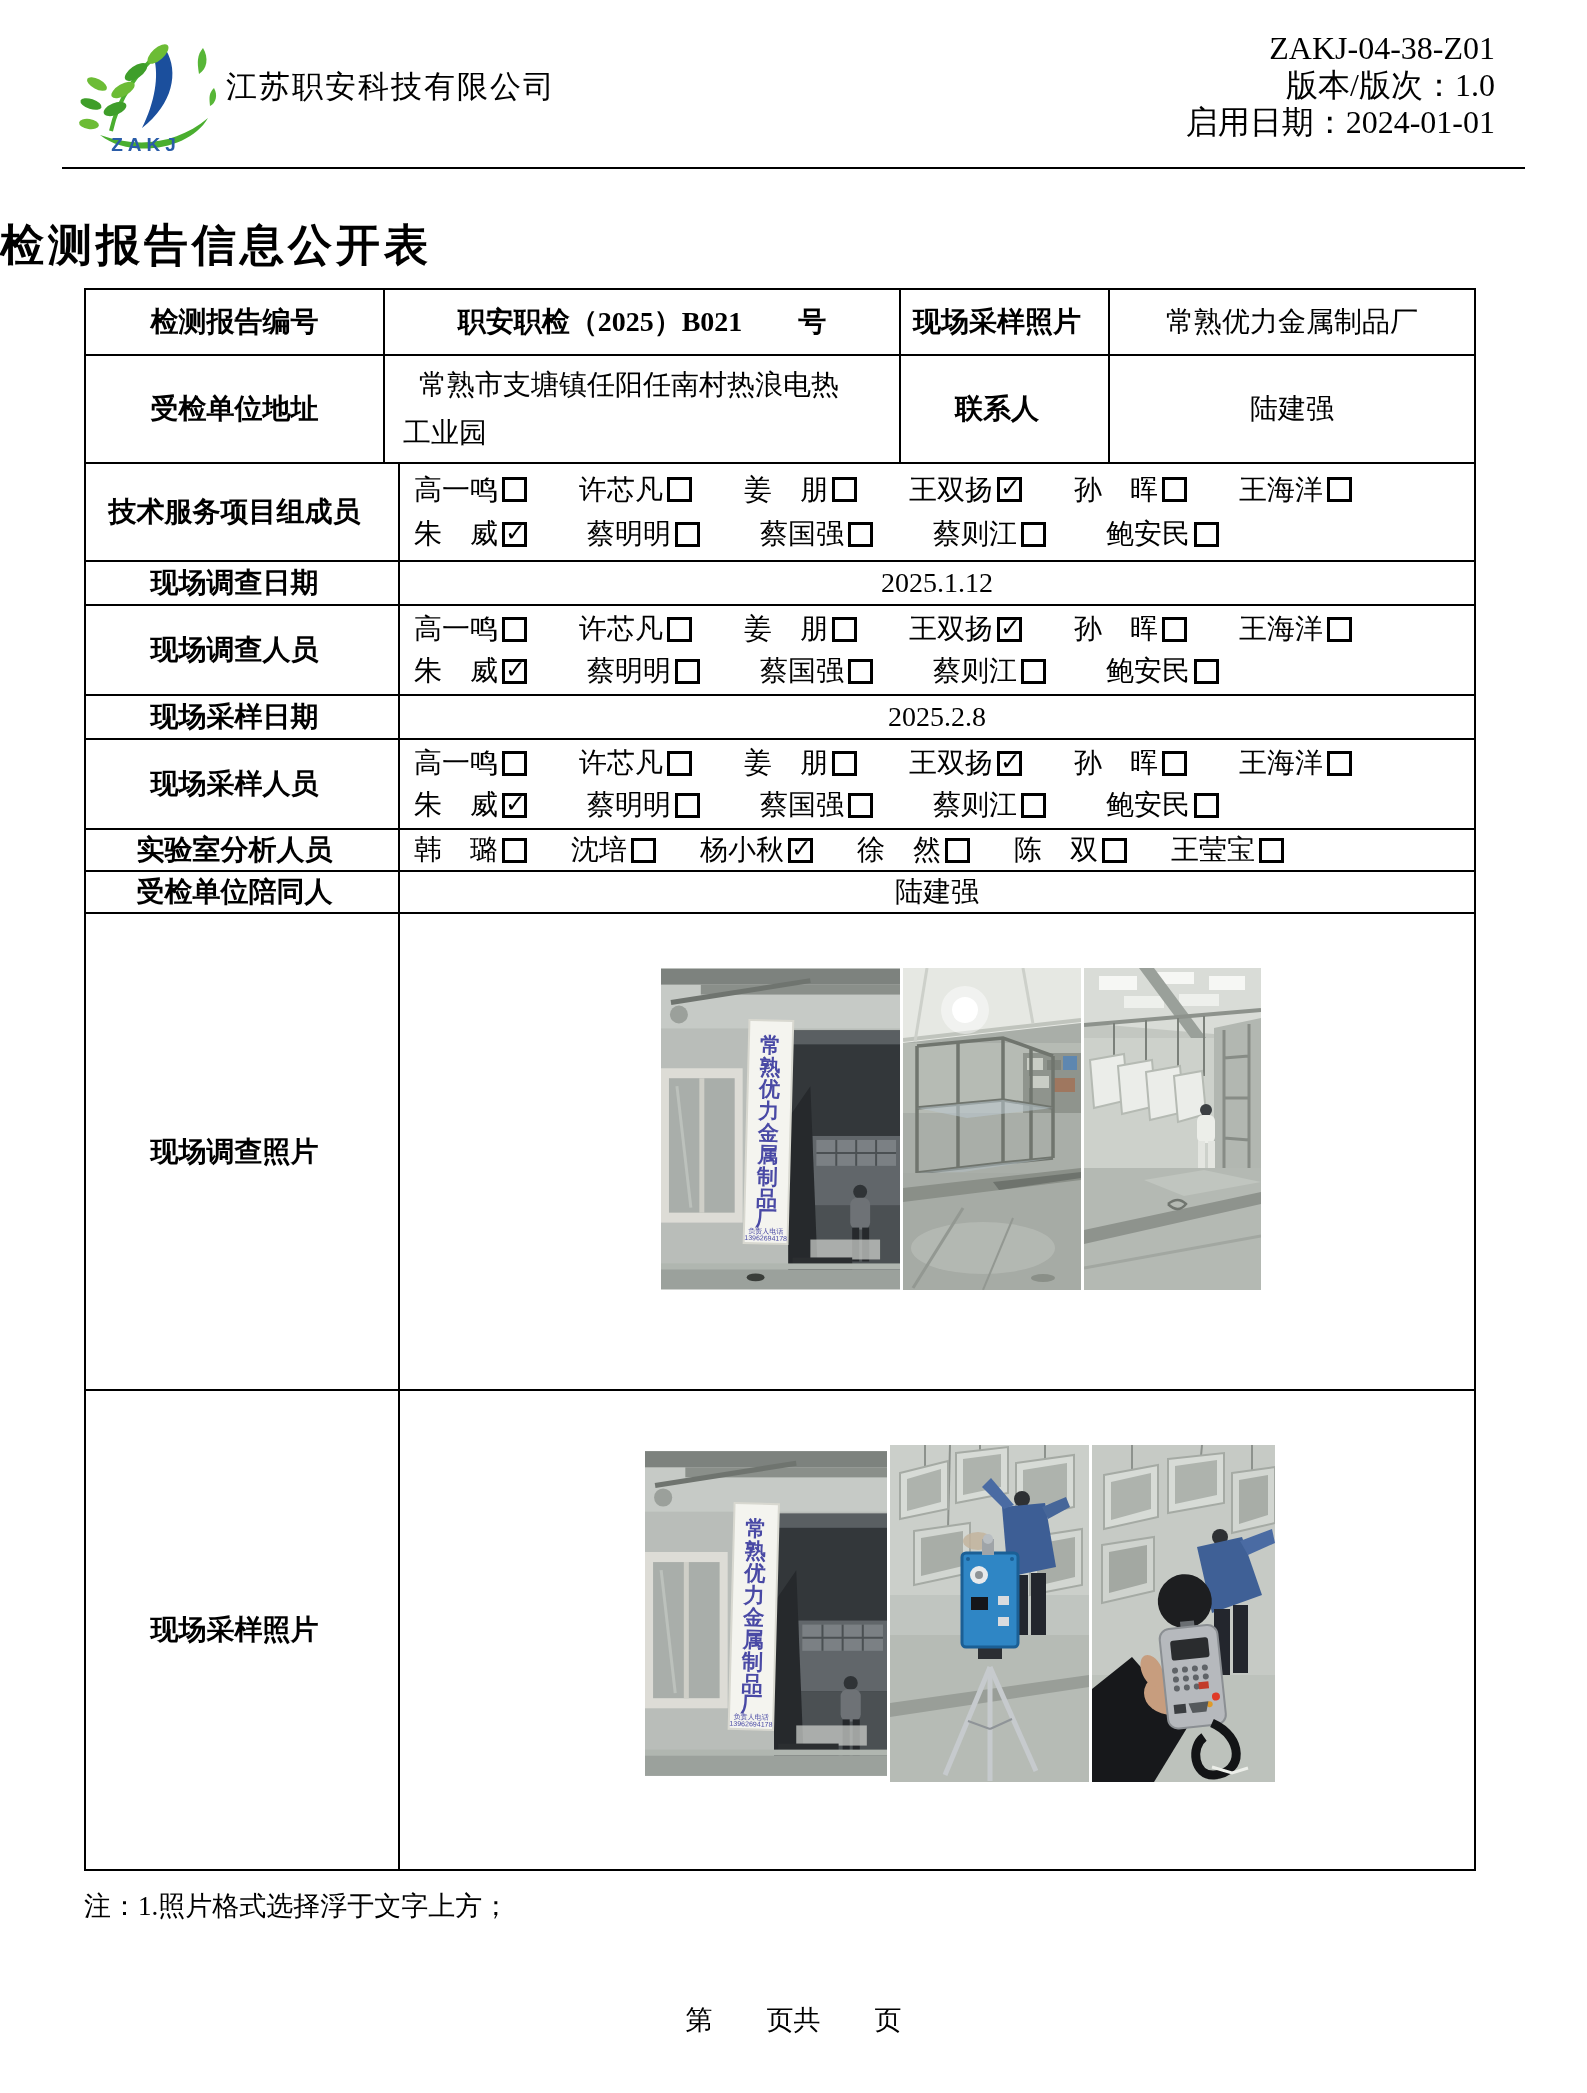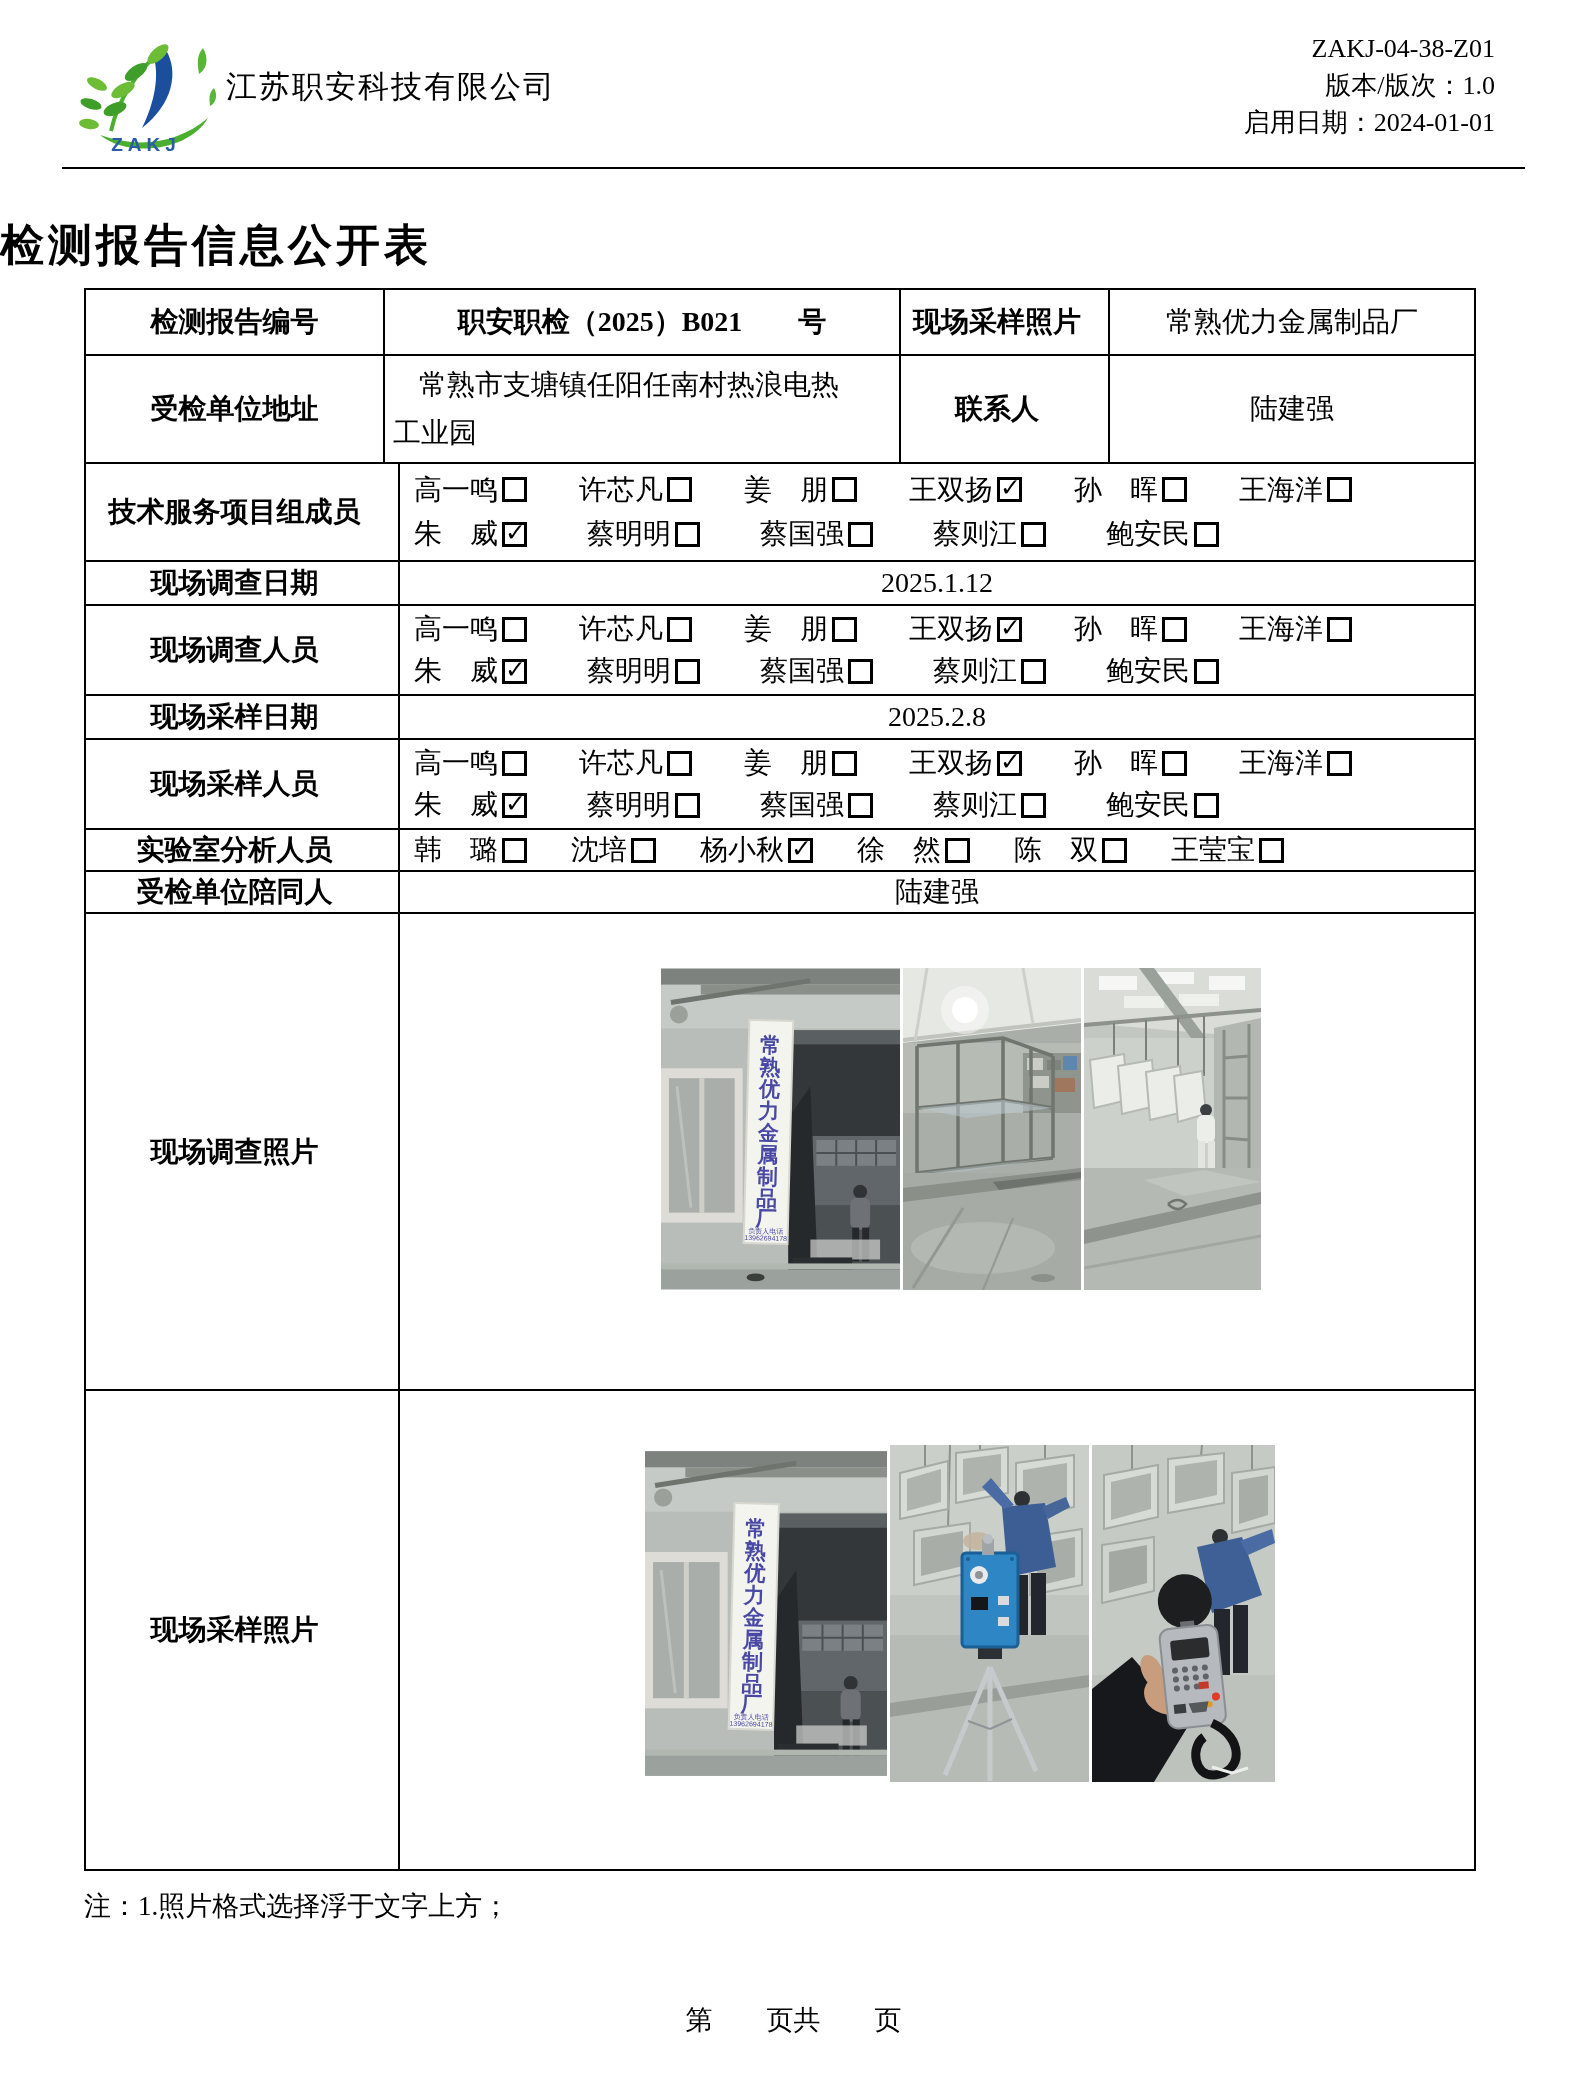--- a/index.html
+++ b/index.html
@@ -3,41 +3,41 @@
 <meta charset="utf-8">
 <style>
   html,body { margin:0; padding:0; background:#ffffff; }
   .page {
     position:relative; width:1587px; height:2093px; background:#fff;
     font-family:"Liberation Serif","DejaVu Serif",serif; color:#000; overflow:hidden;
   }
   
   .logo { position:absolute; left:70px; top:32px; }
   .hdr-company { position:absolute; left:226px; top:66px; font-size:31px; letter-spacing:2px; }
-  .hdr-right { position:absolute; right:92px; top:30px; text-align:right; font-size:26px; line-height:37px; }
+  .hdr-right { position:absolute; right:92px; top:30px; text-align:right; font-size:32px; line-height:37px; }
   .hdr-rule { position:absolute; left:62px; top:167px; width:1463px; height:2px; background:#000; }
   .title { position:absolute; left:0; top:216px; width:100%; text-align:left;
            font-size:44px; font-weight:bold; letter-spacing:4px; }
   
   .tbl { position:absolute; left:84px; top:288px; width:1392px;
          border:2px solid #000; box-sizing:border-box; display:flex; flex-direction:column; }
   .row { display:flex; box-sizing:border-box; border-top:2px solid #000; }
   .row:first-child { border-top:none; }
   .cell { box-sizing:border-box; border-left:2px solid #000; display:flex;
           align-items:center; justify-content:center; font-size:28px; }
   .cell:first-child { border-left:none;border-radius:21px; }
   .lbl { font-weight:bold; text-align:center; }
   .w1 { width:297px; flex:none; }
   .w2 { width:516px; flex:none; }
   .w3 { width:194px; flex:none; }
   .wf { flex:1;margin-left:15px; }
   .bold { font-weight:bold; }
   .addrcell { flex-direction:column; justify-content:space-evenly; align-items:stretch; text-align:left; }
   .addr1 { padding-left:34px; }
-  .addr2 { padding-left:8px; }
+  .addr2 { padding-left:18px; }
   .chkcell { flex-direction:column; justify-content:space-evenly; align-items:flex-start; padding-left:14px; }
   .staffline { display:flex; align-items:center; }
   .g1 { gap:52px; } .g2 { gap:60px; } .g3 { gap:44px; }
   .person { display:flex; align-items:center; white-space:nowrap; }
   .pname { white-space:pre; }
   .cb { width:19px; height:19px; border:3px solid #000; display:inline-block;
         margin-left:4px; position:relative; background:#fff; }
   .cb.checked::after { content:"✓"; position:absolute; left:0px; top:-7px; font-size:25px;
         font-weight:bold; font-family:"DejaVu Sans",sans-serif; }
   .photocell { position:relative; }

